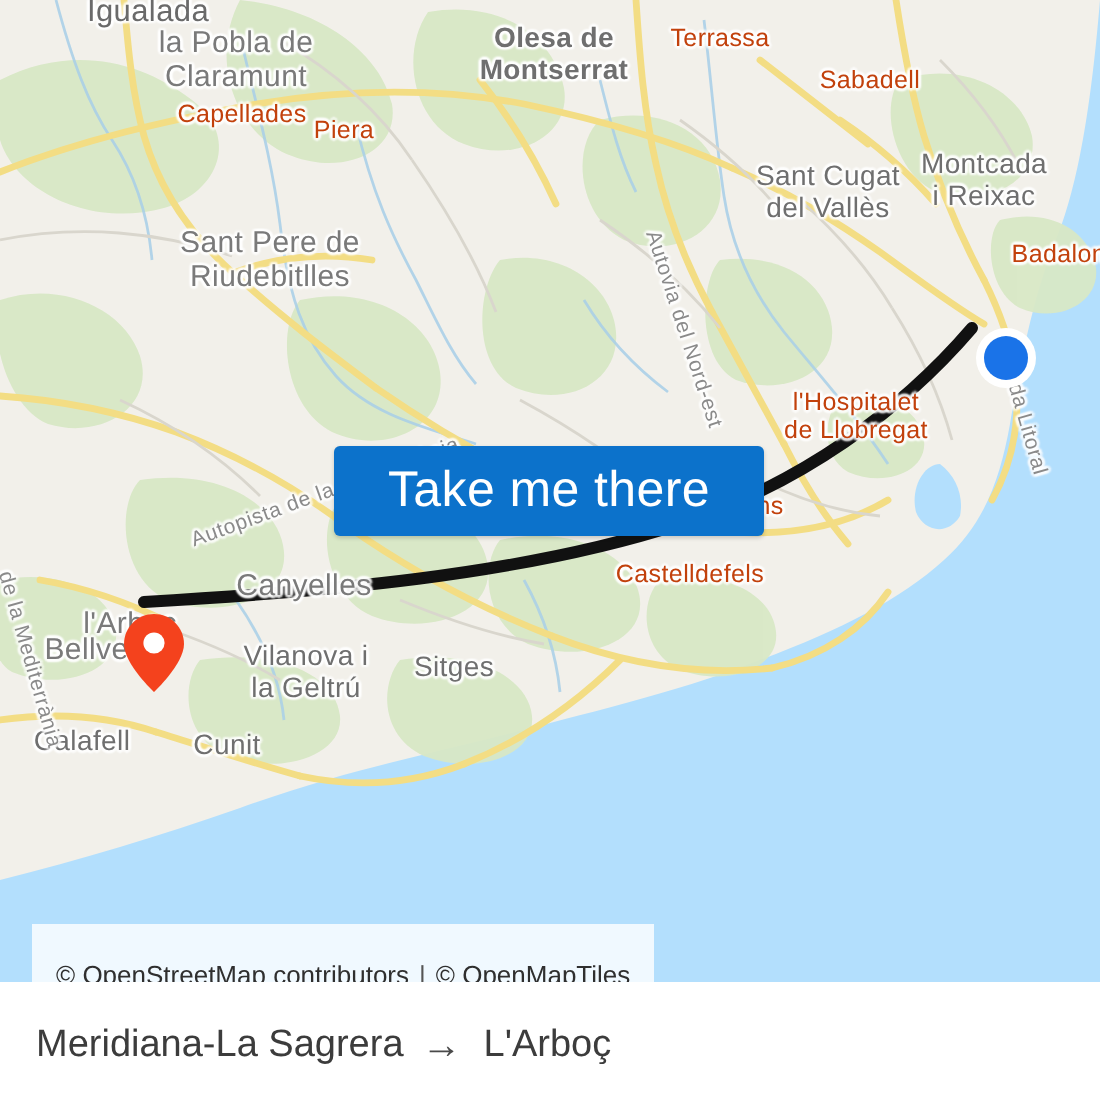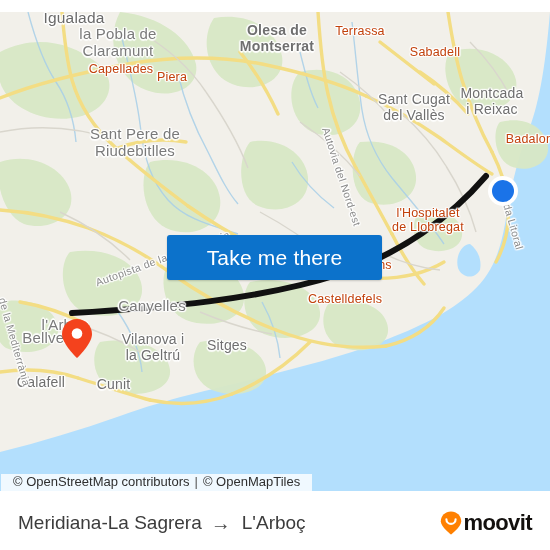--- a/index.html
+++ b/index.html
@@ -4,21 +4,21 @@
 <style>
   html,body{margin:0;padding:0;}
   body{
     width:550px;height:550px;overflow:hidden;
     font-family:"Liberation Sans", sans-serif;
     background:#ffffff;
   }
   .app{position:relative;width:550px;height:550px;overflow:hidden;background:#fff;}
 
   
-  .map{position:absolute;left:0;top:0;width:550px;height:491px;overflow:hidden;background:#f2f0ea;margin-top:12px;}
+  .map{position:absolute;left:0;top:0;width:550px;height:491px;overflow:hidden;background:#f2f0ea;}
   .map svg{position:absolute;left:0;top:0;}
 
   
   .mlabel{
     position:absolute;
     color:#7d7d7d;
     font-family:"Liberation Sans", sans-serif;
     text-align:center;
     line-height:1.12;
     white-space:pre;
@@ -38,30 +38,30 @@
   .mlabel.road{font-size:10.5px;color:#8a8a8a;letter-spacing:.4px;}
 
   
   .pin-orange{position:absolute;transform:translate(-50%,-100%);pointer-events:auto;}
   .dot-blue{position:absolute;transform:translate(-50%,-50%);}
 
   
   .cta{
     position:absolute;left:167px;top:223px;width:215px;height:45px;
     background:#0c72cb;border:0;border-radius:3px;
-    color:#ffffff;font-size:21px;font-family:"Liberation Sans", sans-serif;
+    color:#ffffff;font-size:25px;font-family:"Liberation Sans", sans-serif;
     display:flex;align-items:center;justify-content:center;
     cursor:pointer;letter-spacing:.2px;
     box-shadow:0 1px 2px rgba(0,0,0,.18);
   }
 
   
   .attrib{
-    position:absolute;left:1px;top:462px;height:33px;
-    padding:0 12px;display:flex;align-items:flex-start;
+    position:absolute;left:16px;top:462px;height:33px;
+    padding:0 12px;display:flex;align-items:flex-end;
     background:rgba(255,255,255,.80);
     font-size:13px;color:#2f2f2f;white-space:nowrap;
   }
   .attrib .sep{padding:0 5px;color:#555;}
   .attrib a,.attrib span{color:#2f2f2f;text-decoration:none;}
 
   
   .footer{
     position:absolute;left:0;top:491px;width:550px;height:64px;
     background:#ffffff;display:flex;align-items:center;
@@ -240,21 +240,14 @@
       <span>© OpenMapTiles</span>
     </div>
   </div>
 
   <div class="footer">
     <div class="route-title">
       <span>Meridiana-La Sagrera</span>
       <span class="arrow">→</span>
       <span>L'Arboç</span>
     </div>
-    <div class="brand">
-      <svg width="22" height="24" viewBox="0 0 22 24">
-        <path d="M11,0.5 C5.2,0.5 0.8,4.8 0.8,10.3 C0.8,16.3 11,23.5 11,23.5 C11,23.5 21.2,16.3 21.2,10.3 C21.2,4.8 16.8,0.5 11,0.5 Z" fill="#ff8000"></path>
-        <path d="M6.4,8.2 C6.4,11 8.5,12.9 11,12.9 C13.5,12.9 15.6,11 15.6,8.2" fill="none" stroke="#ffffff" stroke-width="2.1" stroke-linecap="round"></path>
-      </svg>
-      <span class="brand-word">moovit</span>
-    </div>
   </div>
 </div>
 
 </body></html>

